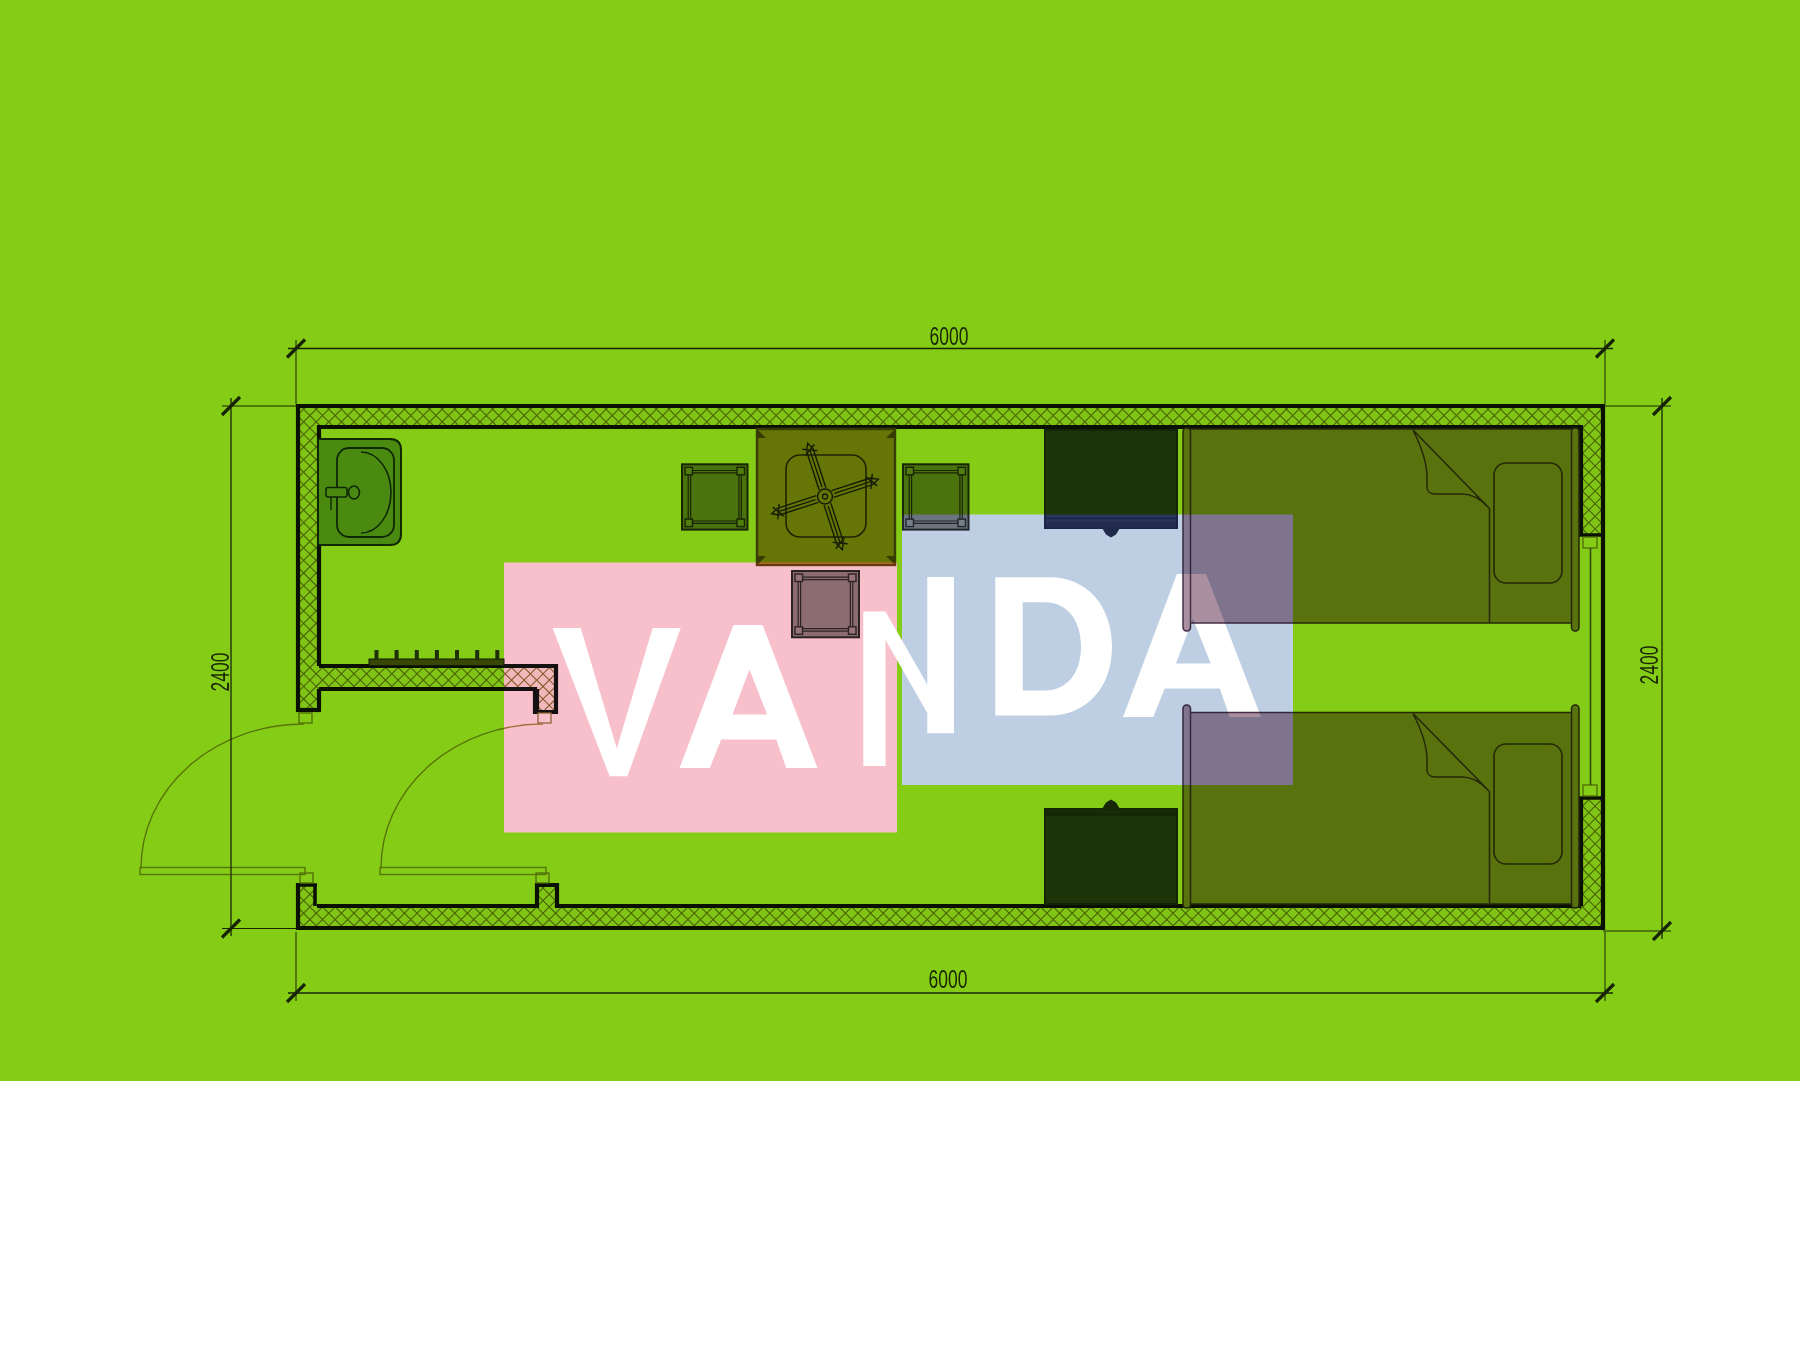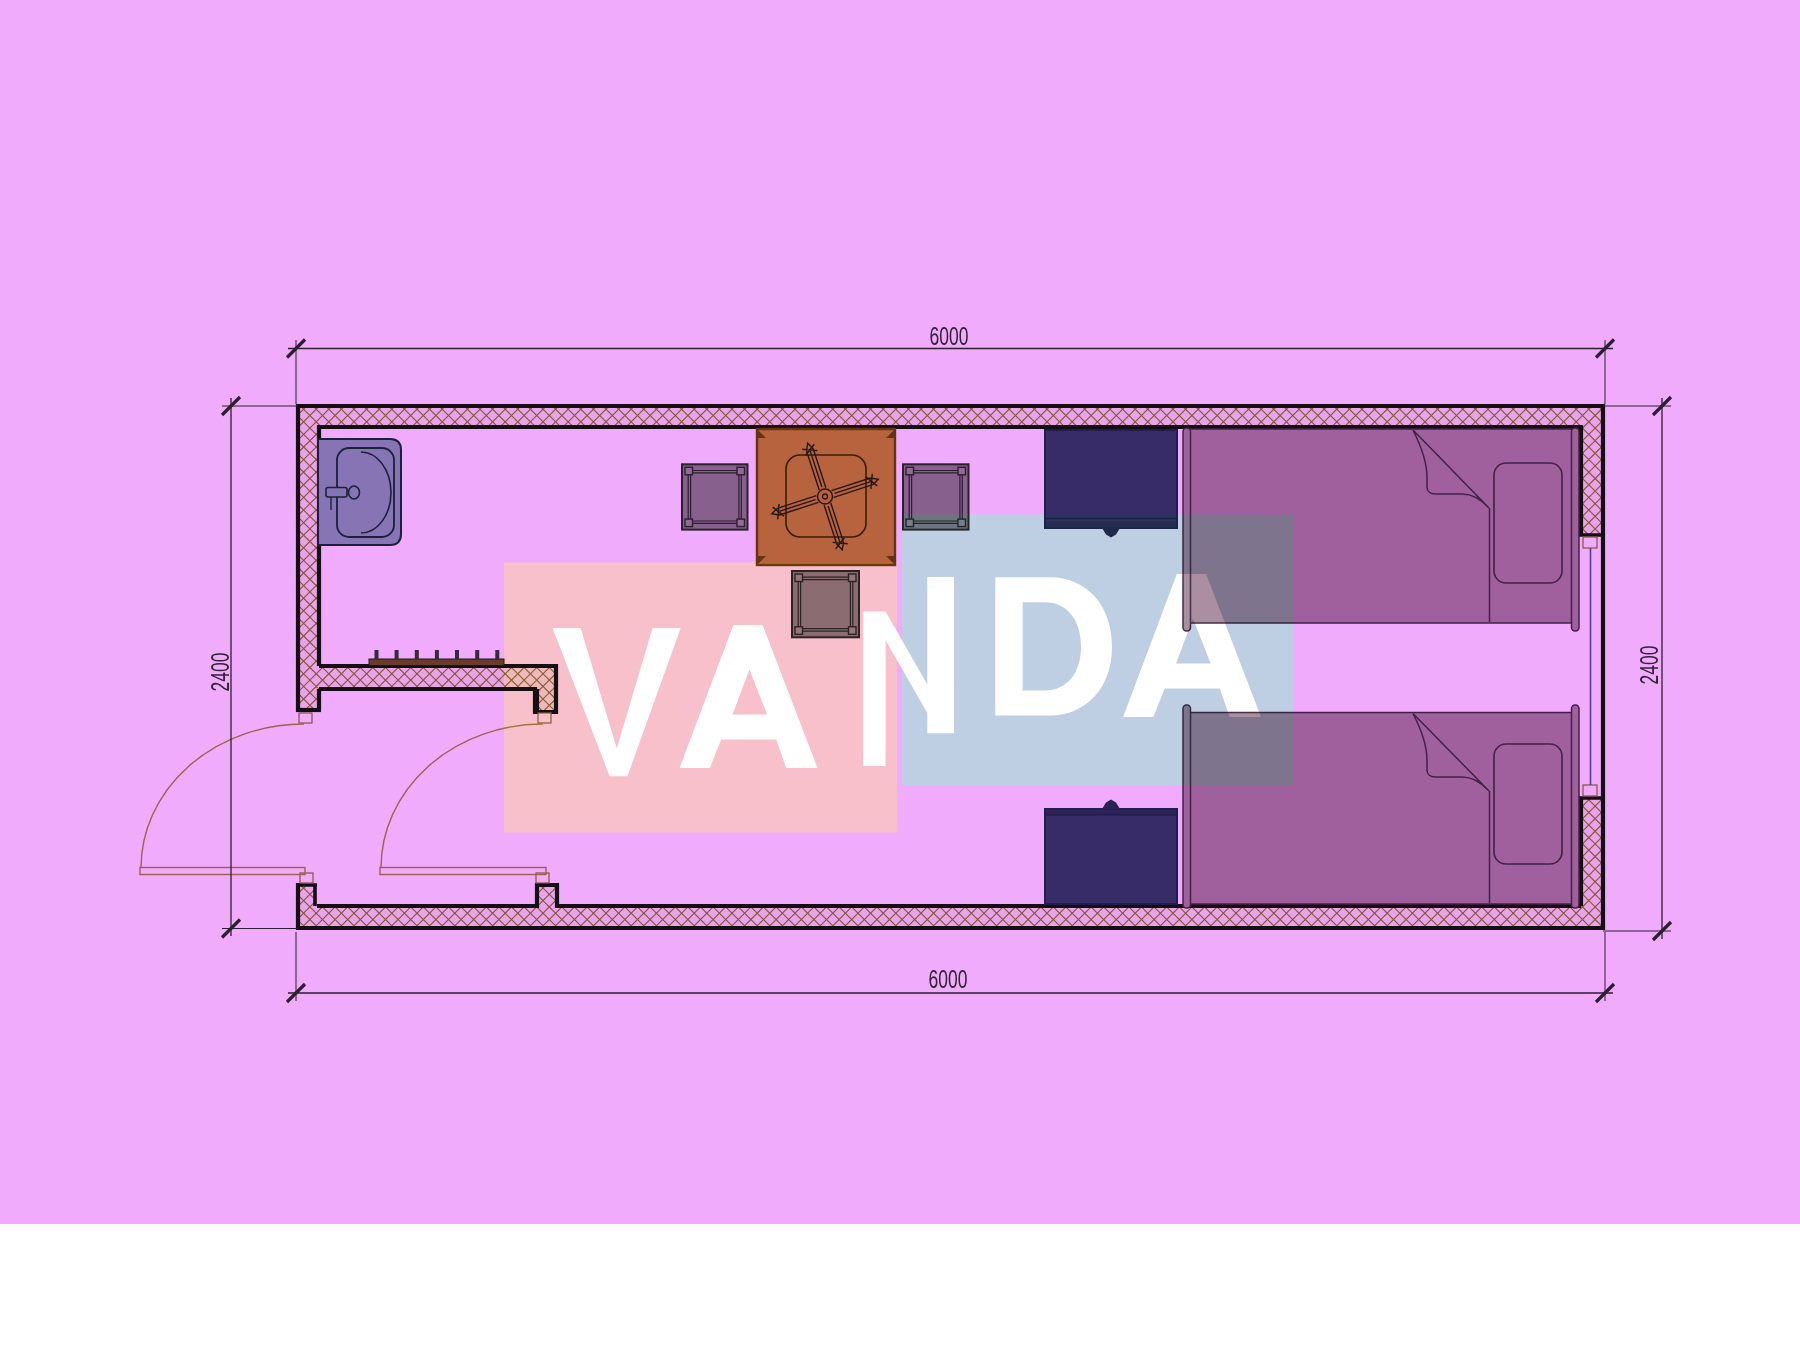--- a/index.html
+++ b/index.html
@@ -1,16 +1,16 @@
 <!DOCTYPE html>
 <html><head>
 <meta charset="utf-8">
 <style>
   html,body{margin:0;padding:0;background:#ffffff;}
-  #canvas{position:relative;width:1800px;height:1224px;background:#f0abfc;isolation:isolate;overflow:hidden;font-family:"Liberation Sans",sans-serif;text-align:right;}
+  #canvas{position:relative;width:1800px;height:1081px;background:#84cc16;isolation:isolate;overflow:hidden;font-family:"Liberation Sans",sans-serif;text-align:right;}
   #wm,#plan{position:absolute;left:0;top:0;}
   #plan{mix-blend-mode:multiply;}
 </style>
 </head>
 <body>
 <div id="canvas">
 
 <svg id="wm" width="1800" height="1350" viewBox="0 0 1800 1350">
 
   <rect x="504" y="562.5" width="393" height="270" fill="#f7c0ca"></rect>

